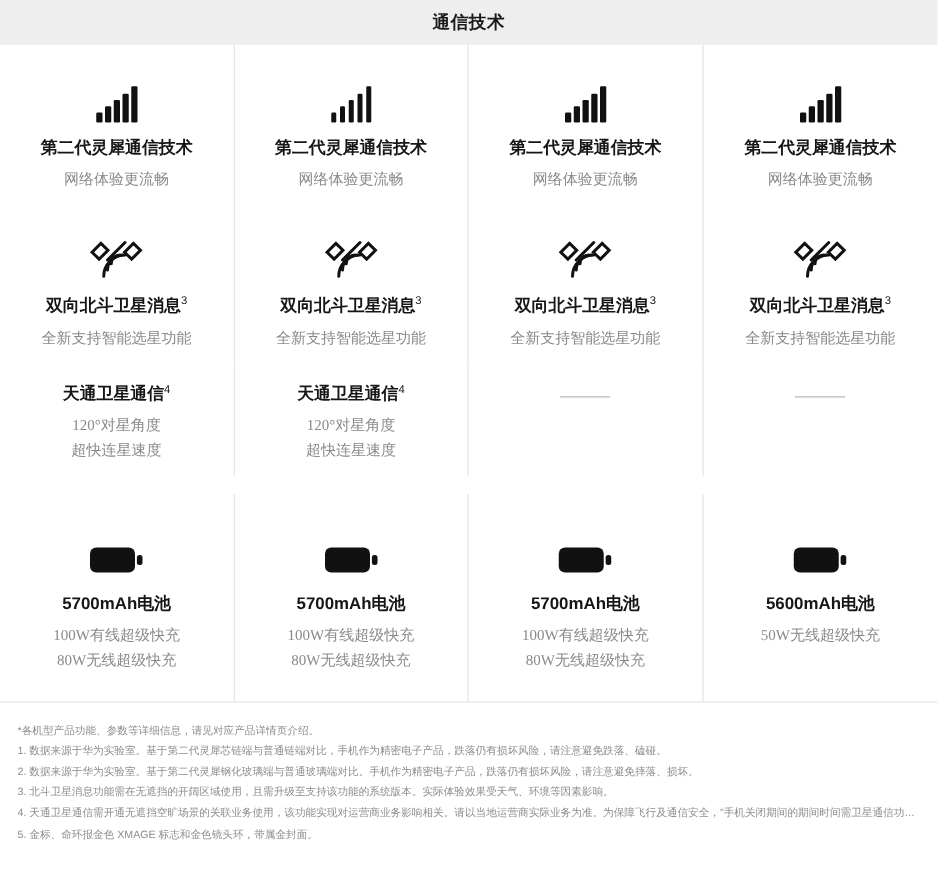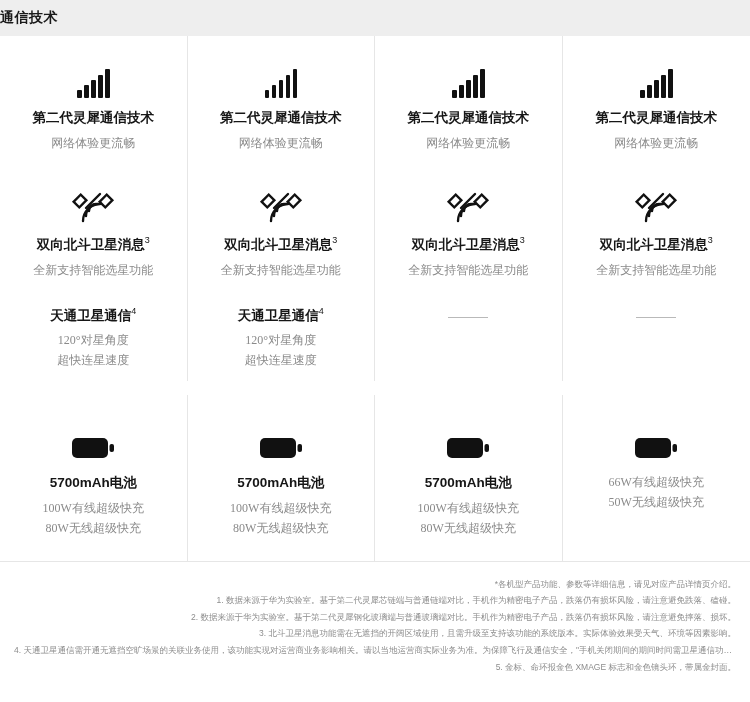--- a/index.html
+++ b/index.html
@@ -13,21 +13,21 @@
     font-family: "Liberation Sans", sans-serif;
     color: #222222;
     overflow: hidden;
   }
   .page {
     width: 750px;
     position: relative;
   }
   .section-header {
     background: #eeeeee;
-    text-align: left;
+    text-align: center;
     font-size: 14px;
     font-weight: bold;
     color: #1a1a1a;
     padding: 9px 0 9px 0;
     letter-spacing: 0.5px;
   }
   .grid {
     display: flex;
     width: 750px;
     background: #ffffff;
@@ -98,21 +98,21 @@
   .signal i:nth-child(4) { height: 23px; }
   .signal i:nth-child(5) { height: 29px; }
 
   .footnotes {
     border-top: 1px solid #e6e6e6;
     padding: 14px 14px 10px 14px;
     font-size: 8.5px;
     color: #8d8d8d;
     line-height: 1.95;
   }
-  .footnotes div { white-space: nowrap; overflow: hidden; text-overflow: ellipsis; text-align: right; }
+  .footnotes div { white-space: nowrap; overflow: hidden; text-overflow: ellipsis; }
   .charging-block .cell { padding-top: 26px; padding-bottom: 22px; }
   .charging-block .icon-wrap { height: 40px; margin-bottom: 12px; }
   .comm-top .cell { padding-top: 16px; }
   .sec-gap { height: 14px; background: #ffffff; }
 </style>
 </head>
 <body>
 
 <div class="page">
 
@@ -319,21 +319,21 @@
       </div>
     </div>
     <div class="col">
       <div class="cell">
         <div class="icon-wrap">
           <svg width="44" height="26" viewBox="0 0 44 26">
               <rect x="1" y="3" width="36" height="20" rx="5" fill="#111"></rect>
               <rect x="38.5" y="9" width="4.5" height="8" rx="2" fill="#111"></rect>
             </svg>
         </div>
-        <div class="sub">66W有线超级快充</div>
+        <div class="title">5600mAh电池</div>
         <div class="sub">50W无线超级快充</div>
       </div>
     </div>
   </div>
 
   <div class="footnotes">
     <div>*各机型产品功能、参数等详细信息，请见对应产品详情页介绍。</div>
     <div>1. 数据来源于华为实验室。基于第二代灵犀芯链端与普通链端对比，手机作为精密电子产品，跌落仍有损坏风险，请注意避免跌落、磕碰。</div>
     <div>2. 数据来源于华为实验室。基于第二代灵犀钢化玻璃端与普通玻璃端对比。手机作为精密电子产品，跌落仍有损坏风险，请注意避免摔落、损坏。</div>
     <div>3. 北斗卫星消息功能需在无遮挡的开阔区域使用，且需升级至支持该功能的系统版本。实际体验效果受天气、环境等因素影响。</div>

